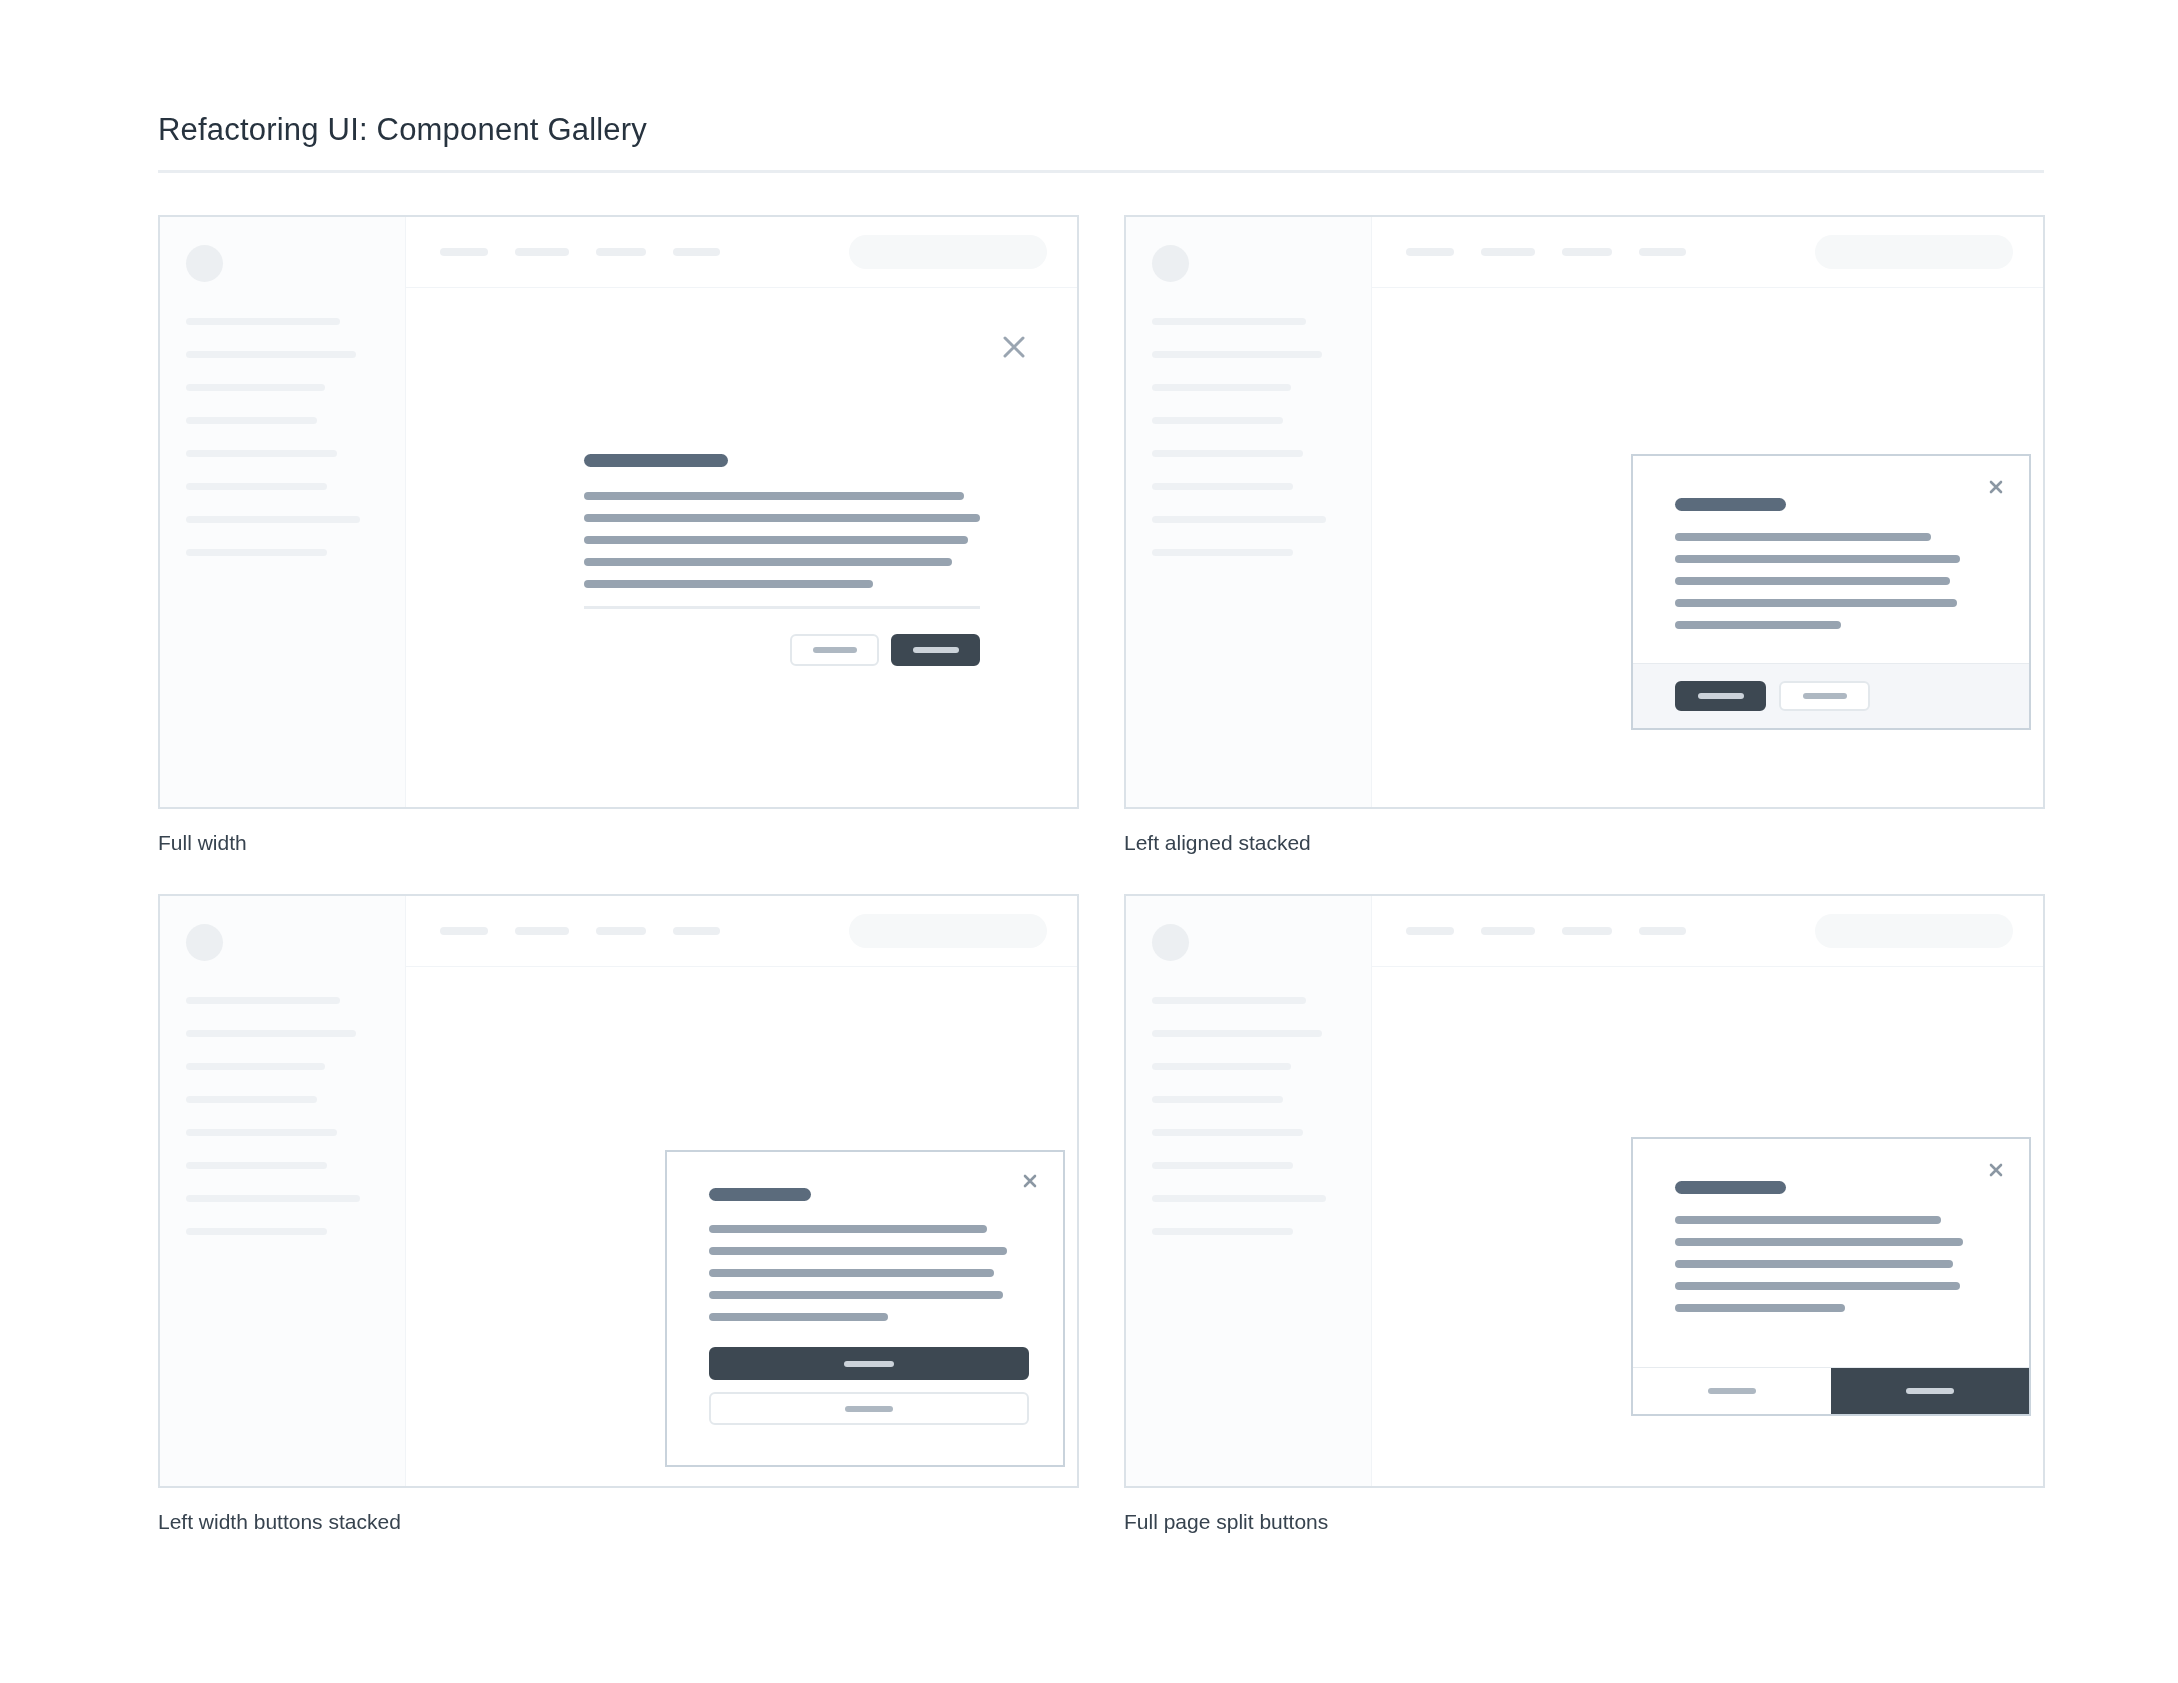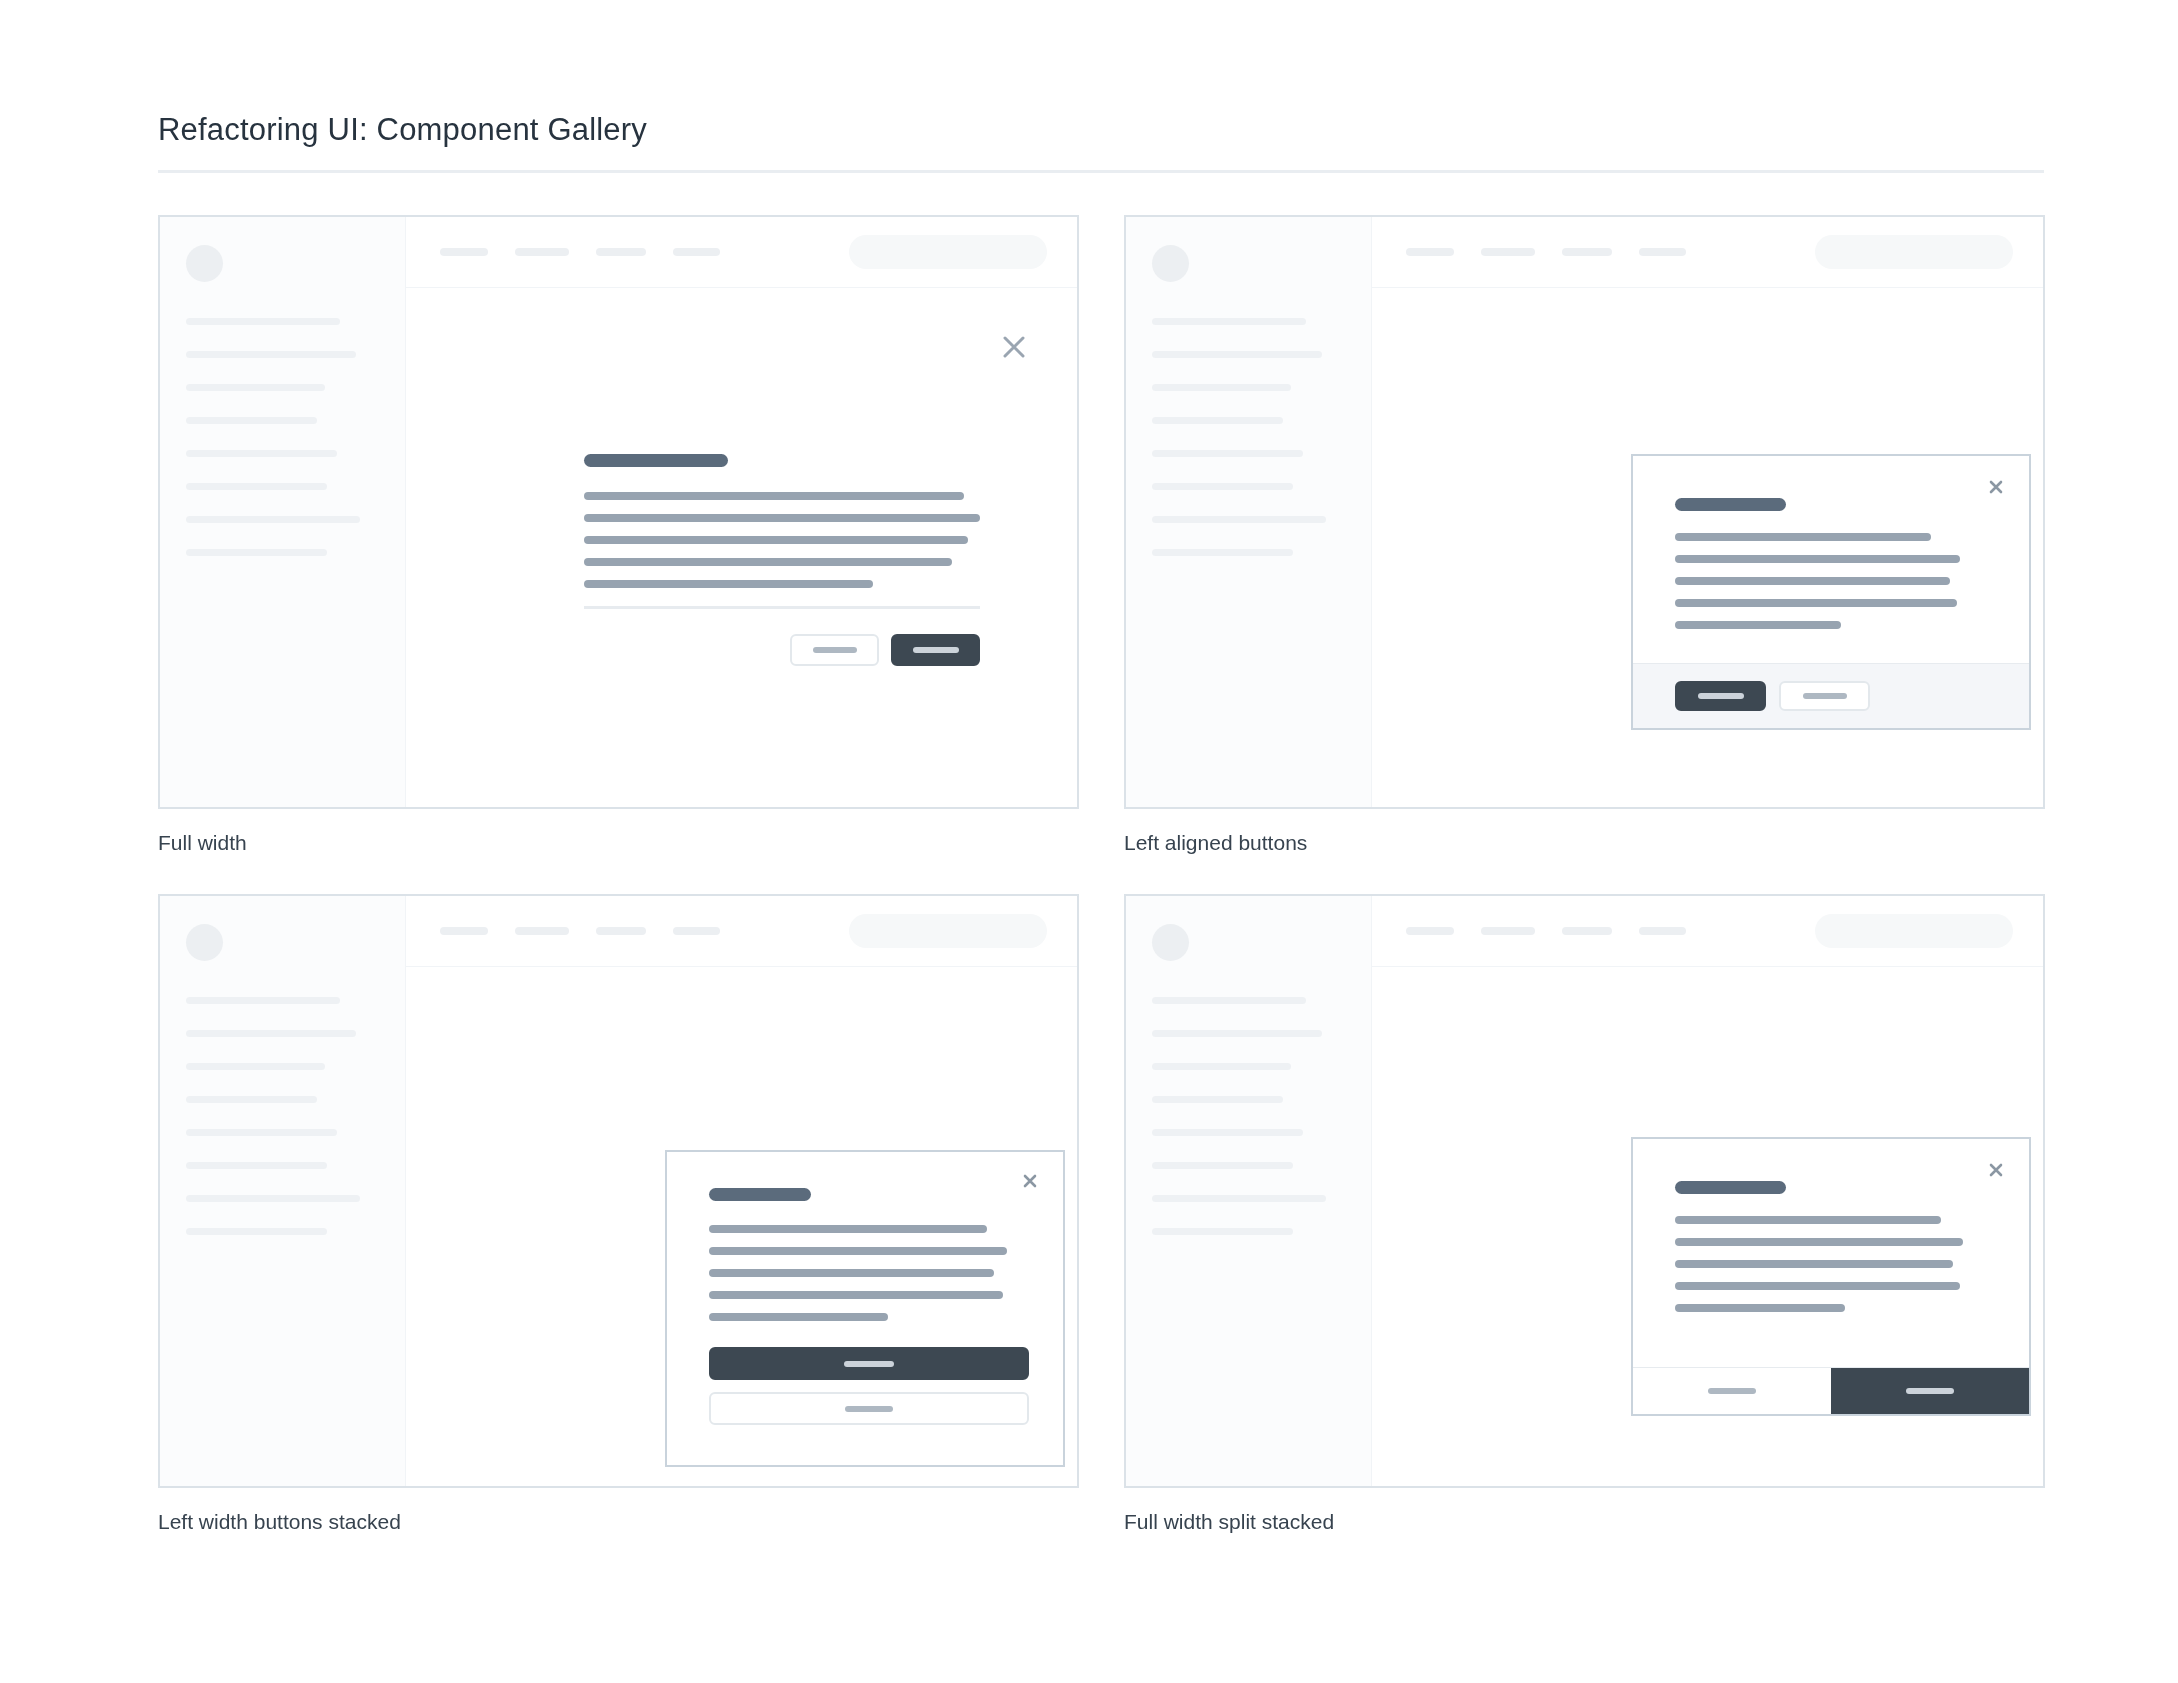--- a/index.html
+++ b/index.html
@@ -356,21 +356,21 @@
                   <div class="btn btn-secondary">
                     <div class="btn-label" style="width:44px"></div>
                   </div>
                 </div>
               </div>
             </div>
           </div>
 
         </div>
       </div>
-      <div class="caption">Left aligned buttons</div>
+      <div class="caption">Left aligned stacked</div>
     </div>
 
     <div class="example">
       <div class="frame">
         <div class="app">
 
           <div class="app-sidebar">
             <div class="avatar"></div>
             <div class="side-line" style="width:80%"></div>
             <div class="side-line" style="width:88%"></div>
@@ -474,18 +474,18 @@
                   <div class="btn btn-primary">
                     <div class="btn-label" style="width:48px"></div>
                   </div>
                 </div>
               </div>
             </div>
           </div>
 
         </div>
       </div>
-      <div class="caption">Full width split stacked</div>
+      <div class="caption">Full page split buttons</div>
     </div>
 
   </div>
 </div>
 
 
 </body></html>

